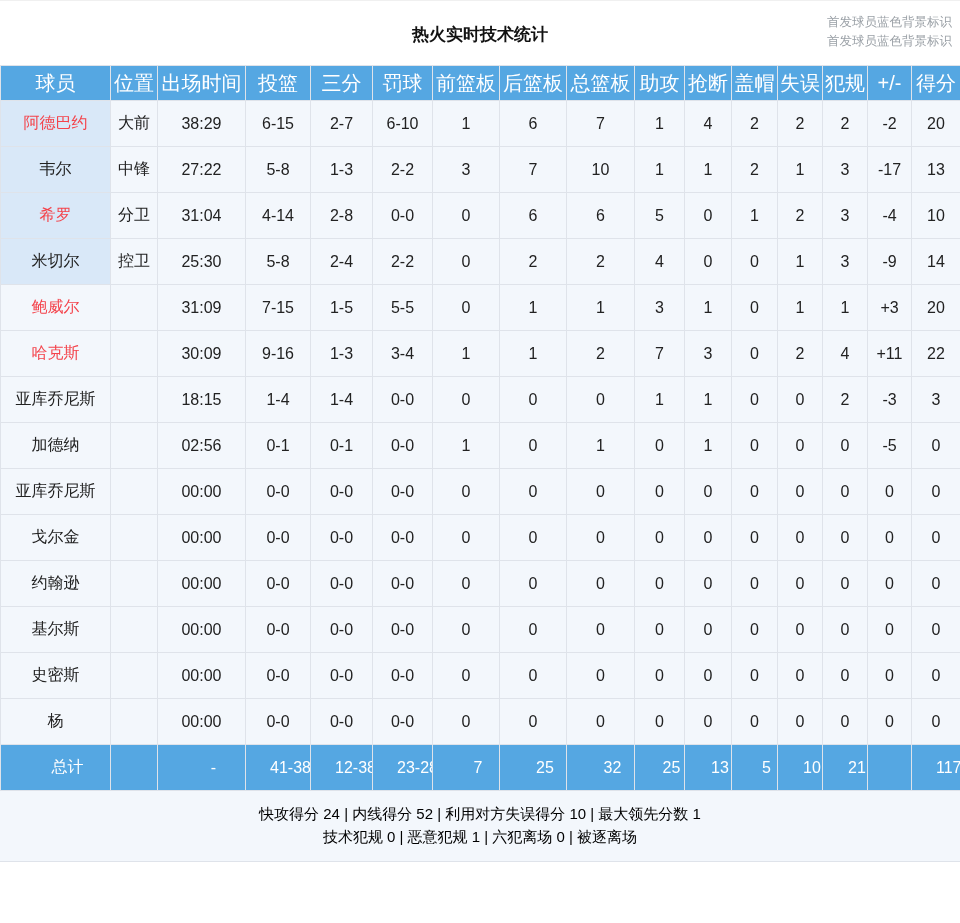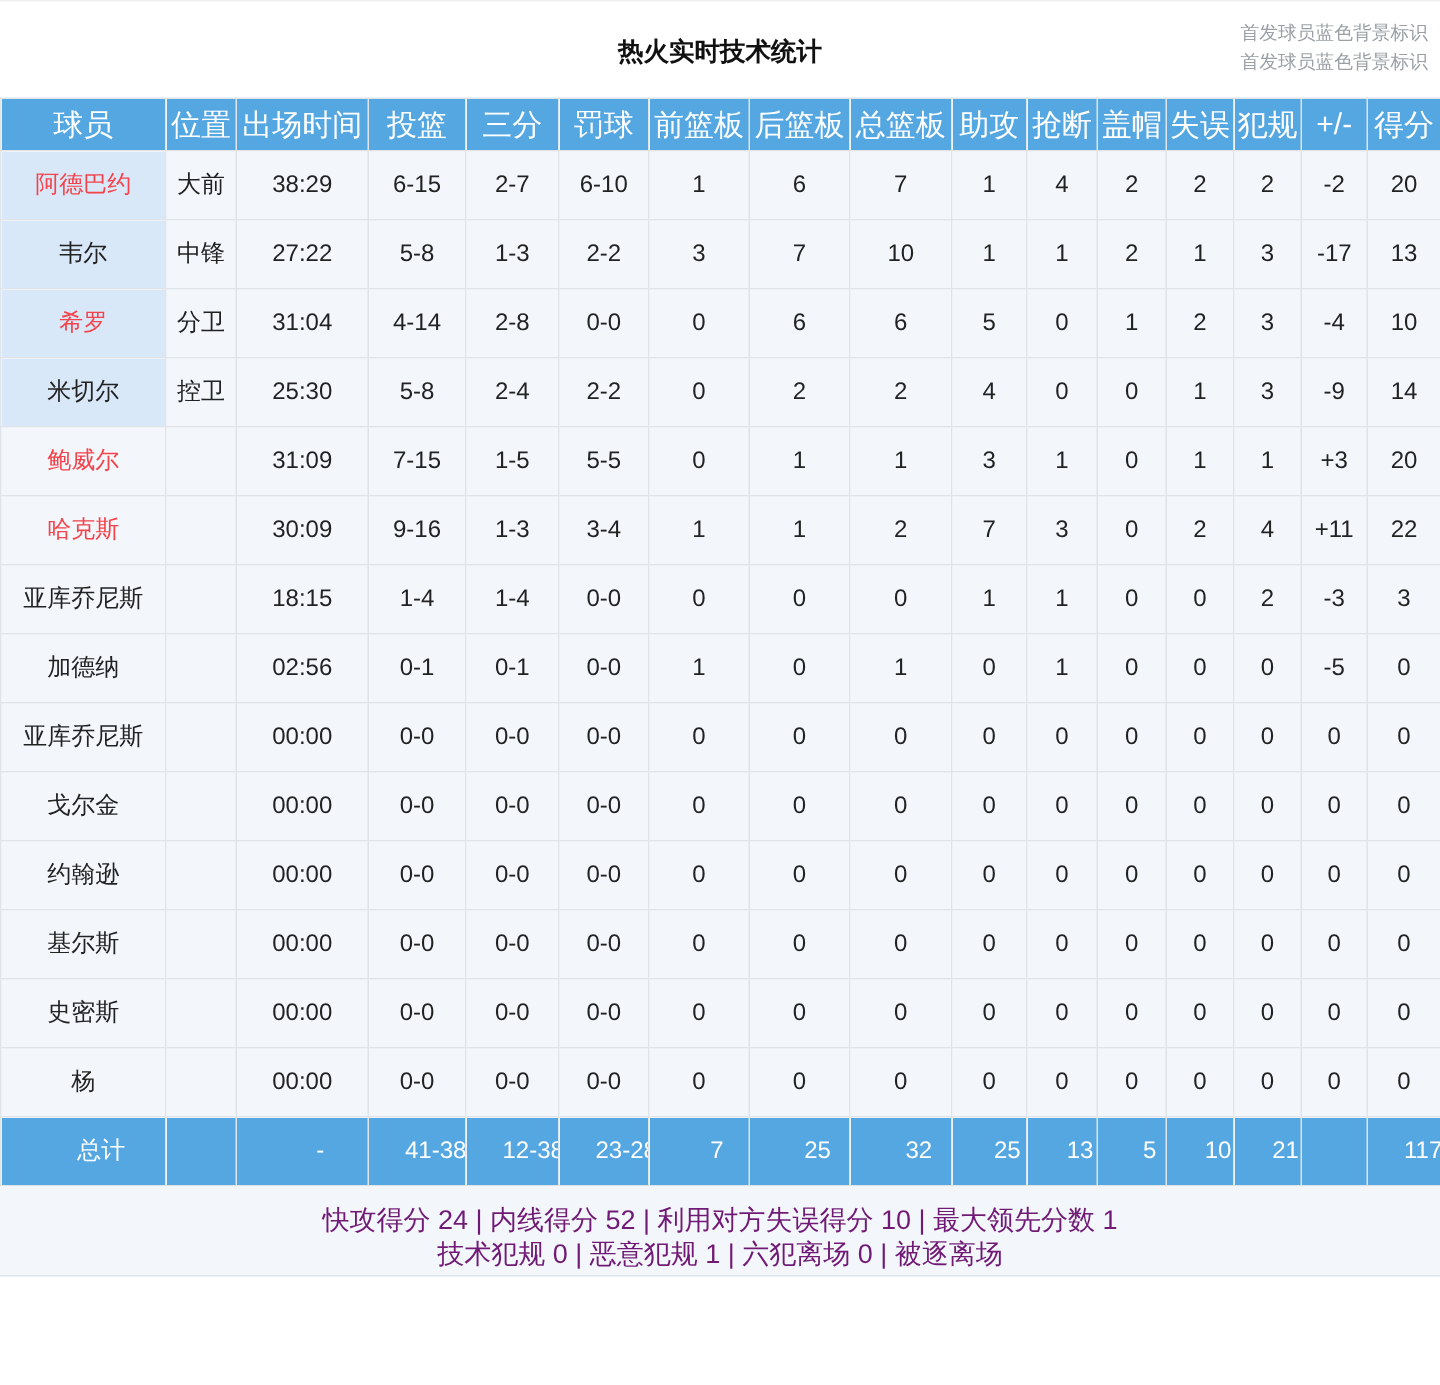--- a/index.html
+++ b/index.html
@@ -48,23 +48,23 @@
   tr.total-row td {
     height: 43px;
     background: var(--accent-blue, #55a7e2) !important;
     color: #ffffff !important; font-size: 16px; padding-left: 24px;
   }
 
   
   .footer {
     background: var(--cell-bg, #f3f7fc);
     border-bottom: 1px solid var(--grid-line, #dfe3ea);
-    text-align: center; color: #701a75;
-    font-size: 18px; line-height: 23px;
-    padding: 11px 0 2px 0;
+    text-align: center; color: #000000;
+    font-size: 15px; line-height: 23px;
+    padding: 11px 0 13px 0;
   }
 </style>
 </head>
 <body>
 
 <div class="page">
 
   <div class="title-bar">
     <h1 class="page-title">热火实时技术统计</h1>
     <div class="legend">

